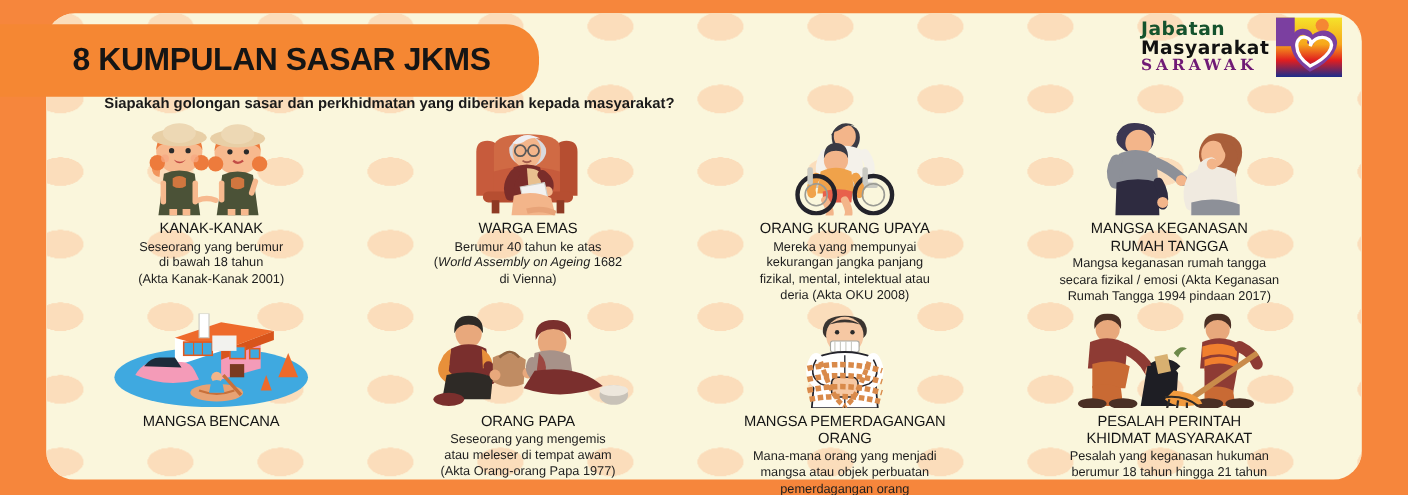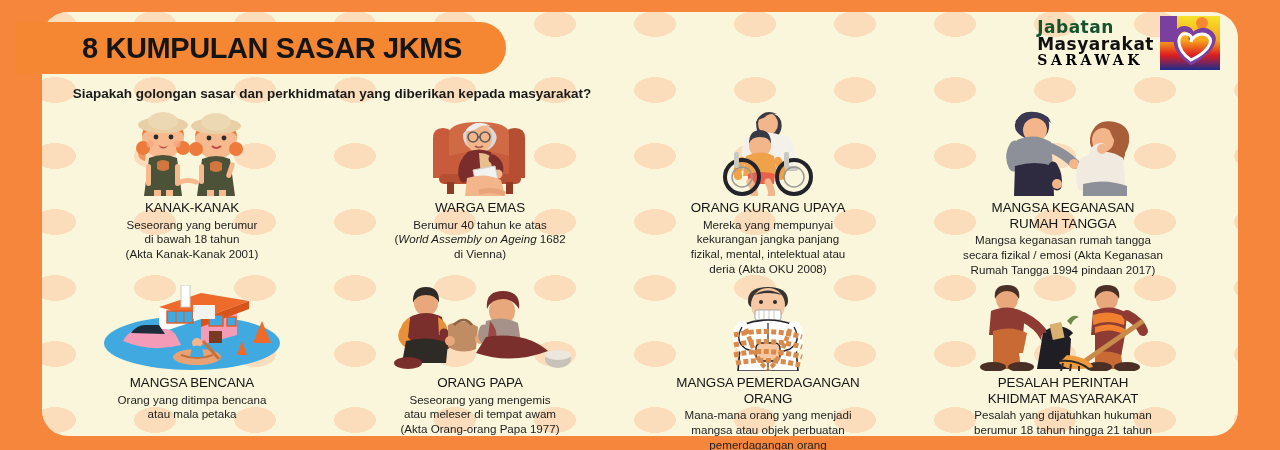--- a/index.html
+++ b/index.html
@@ -23,60 +23,60 @@
     position:absolute; inset:0;
     background-image:radial-gradient(ellipse 21px 13px at 21px 16px, #FBDDBB 0 99%, transparent 100%);
     background-size:100px 66px;
     background-position:-8px -4px;
     opacity:1;
   }
 
   
   #title-pill {
     position:absolute;
-    left:16px; top:22px;
-    height:52px;
+    left:0px; top:22px;
+    height:66px;
     padding:0 44px 0 66px;
     background:#F58733;
     border-top-right-radius:30px;
     border-bottom-right-radius:30px;
     display:flex; align-items:center;
     z-index:6;
   }
   #title-pill h1 {
     font-size:29px; font-weight:bold;
     letter-spacing:-0.4px;
     color:#151515;
     white-space:nowrap;
   }
 
   
   #subtitle {
     position:absolute;
-    left:62px; top:84px;
+    left:84px; top:84px;
     width:540px;
     text-align:center;
     font-size:13.5px; font-weight:bold;
     line-height:1.42;
     color:#1a1a1a;
     z-index:5;
   }
 
   
   #logo-block {
     position:absolute;
     right:58px; top:14px;
     display:flex; align-items:center; gap:4px;
     z-index:7;
   }
   #logo-text { line-height:1.0; text-align:left; }
   #logo-text .l1 { font-size:17px; font-weight:bold; color:#14532d; letter-spacing:0.5px; font-family:"DejaVu Sans", sans-serif;}
   #logo-text .l2 { font-size:20px; font-weight:bold; color:#7B3FA0; letter-spacing:1px; font-family:"DejaVu Sans", sans-serif;}
   #logo-text .l3 { font-size:17px; font-weight:bold; color:#111; letter-spacing:0.5px; font-family:"DejaVu Sans", sans-serif;}
-  #logo-text .l4 { font-size:14px; font-weight:bold; color:#000000; letter-spacing:3.6px; font-family:"DejaVu Serif", serif;}
+  #logo-text .l4 { font-size:14px; font-weight:bold; color:#701a75; letter-spacing:3.6px; font-family:"DejaVu Serif", serif;}
   #logo-mark { width:64px; height:58px; flex:0 0 auto; }
 
   
   .card {
     position:absolute;
     text-align:center;
     z-index:4;
   }
   .art { height:92px; display:flex; align-items:flex-end; justify-content:center; }
   .art svg { display:block; }
@@ -327,24 +327,20 @@
       <path d="M84 70 q16 6 32 0" stroke="#C8703A" stroke-width="2" fill="none"></path>
       <circle cx="100" cy="58" r="5" fill="#F3B58A"></circle>
       <path d="M95 62 q5 -3 10 0 l2 10 h-14Z" fill="#3FA9E0"></path>
       <line x1="106" y1="56" x2="122" y2="74" stroke="#C8703A" stroke-width="3"></line>
 
       <path d="M156 58 l9 -22 l9 22Z" fill="#EE6A2B"></path>
       <path d="M140 70 l5 -14 l5 14Z" fill="#EE6A2B"></path>
     </svg>
   </div>
   <h2>MANGSA BENCANA</h2>
-  <p>
-    <span>Orang yang ditimpa bencana</span><br>
-    <span>atau mala petaka</span>
-  </p>
 </div>
 
 <div class="card r2 c2">
   <div class="art">
     <svg width="200" height="86" viewBox="0 0 200 86">
 
       <ellipse cx="46" cy="18" rx="12" ry="13" fill="#E8A87C"></ellipse>
       <path d="M33 18 q-1 -16 13 -16 q14 0 13 16 q-3 -8 -13 -8 q-10 0 -13 8Z" fill="#2E2A26"></path>
       <path d="M30 32 q16 -8 32 0 l4 24 h-40Z" fill="#7A2F2D"></path>
       <path d="M30 32 q-8 4 -10 14 l8 6 Z" fill="#E8903A"></path>
@@ -457,16 +453,16 @@
       <line x1="100" y1="78" x2="98" y2="86" stroke="#2E2A26" stroke-width="2"></line>
       <line x1="108" y1="79" x2="107" y2="86" stroke="#2E2A26" stroke-width="2"></line>
       <line x1="116" y1="81" x2="116" y2="86" stroke="#2E2A26" stroke-width="2"></line>
     </svg>
   </div>
   <h2>
     <span>PESALAH PERINTAH</span><br>
     <span>KHIDMAT MASYARAKAT</span>
   </h2>
   <p>
-    <span>Pesalah yang dijatuhkan hukuman</span><br>
+    <span>Pesalah yang keganasan hukuman</span><br>
     <span>berumur 18 tahun hingga 21 tahun</span>
   </p>
 </div>
 
 </body></html>

